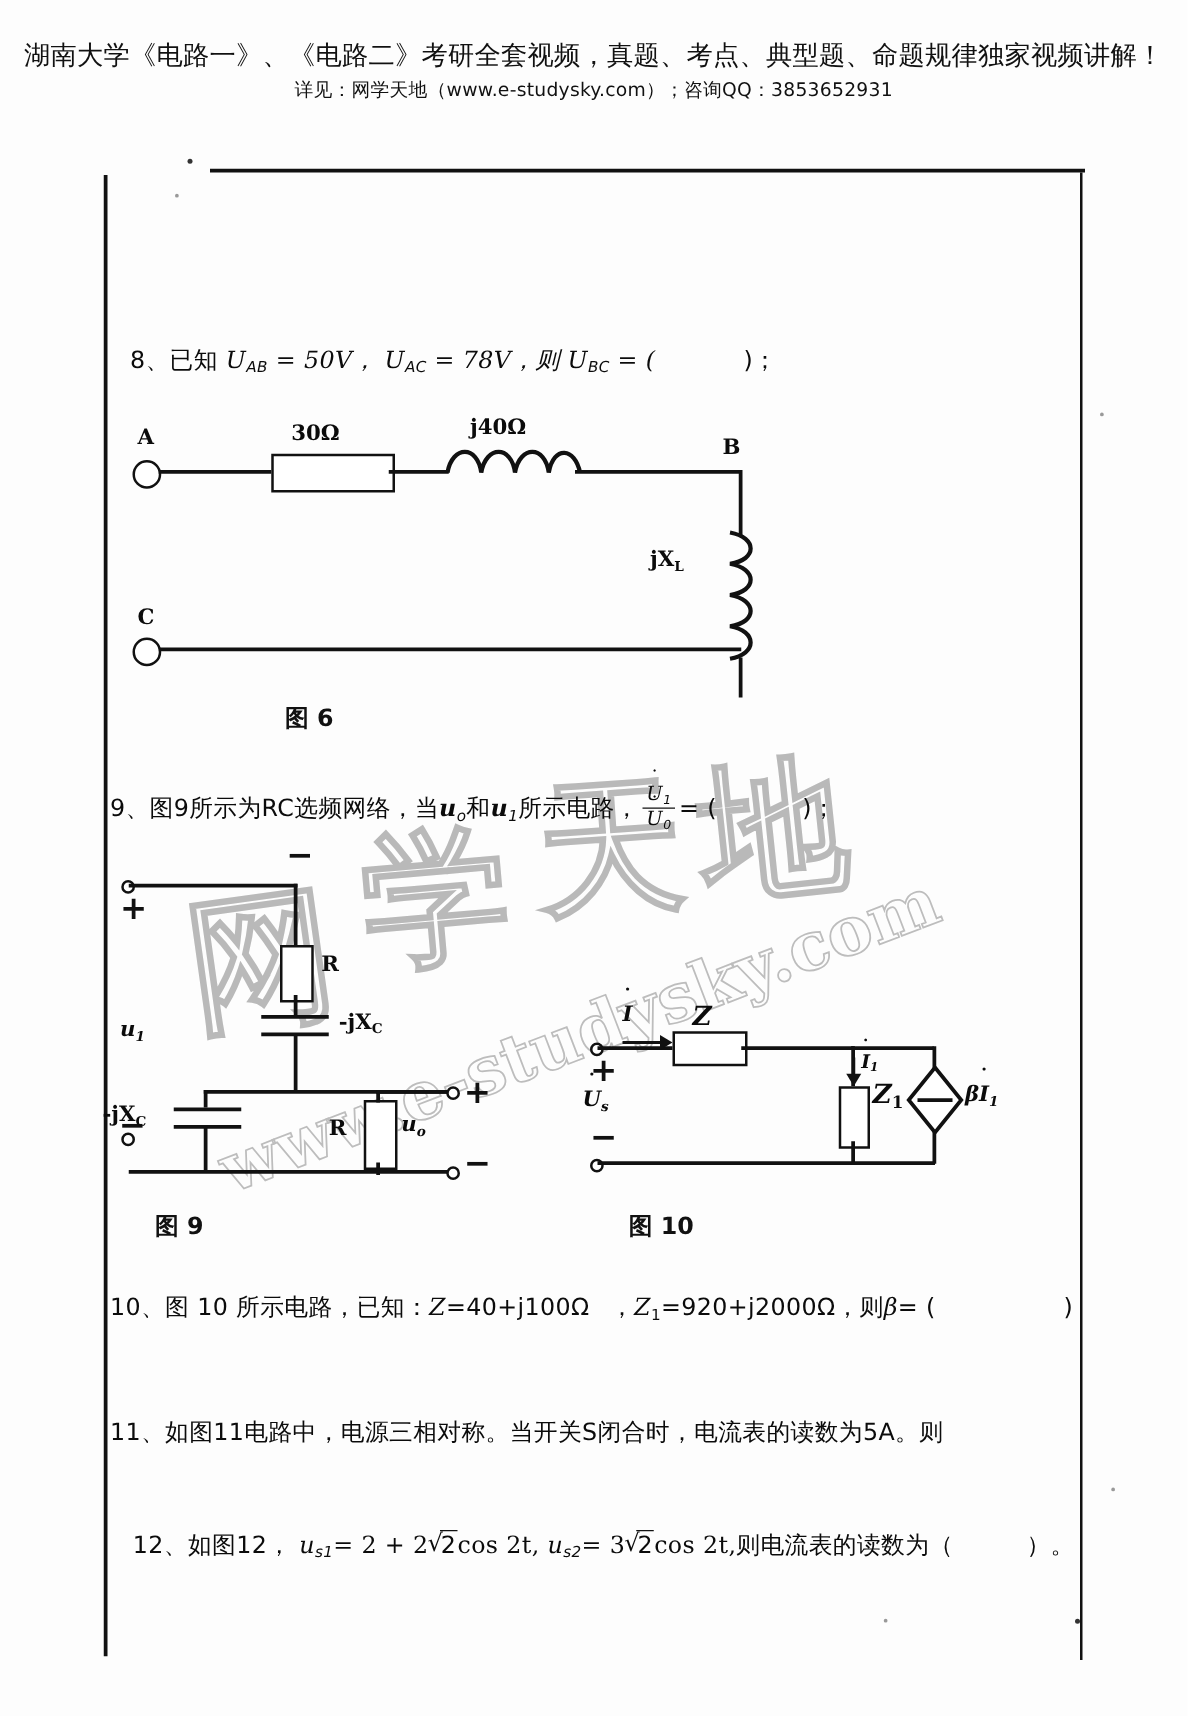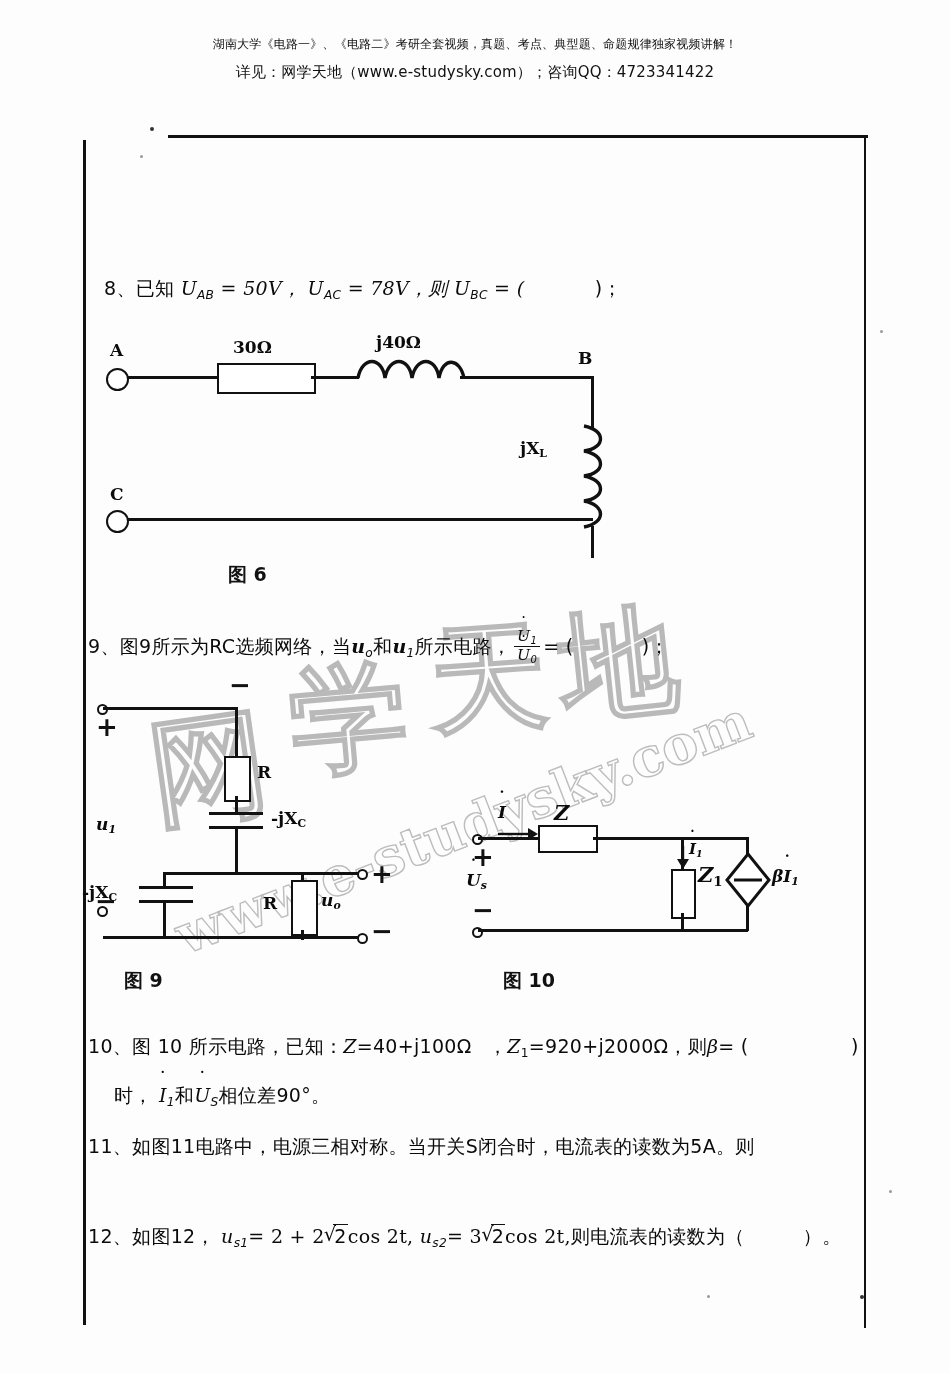--- a/index.html
+++ b/index.html
@@ -5,21 +5,21 @@
   html,body{margin:0;padding:0;background:#ffffff;}
   body{
     width:950px;height:1373px;position:relative;overflow:hidden;
     font-family:"DejaVu Sans","Liberation Sans",sans-serif;
     color:#0a0a0a;
   }
   .page{position:absolute;inset:0;background:#fdfdfd;}
 
   
   .promo{position:absolute;left:0;top:30px;width:950px;text-align:center;}
-  .promo-line{font-size:12px;line-height:28px;letter-spacing:.2px;color:#111;white-space:nowrap;}
+  .promo-line{font-size:21px;line-height:28px;letter-spacing:.2px;color:#111;white-space:nowrap;}
   .promo-line.second{font-size:15px;}
 
   
   .sheet-title{position:absolute;left:0;top:116px;width:950px;text-align:center;
      font-size:13.5px;font-weight:bold;letter-spacing:1px;color:#111;}
   .rule-top{position:absolute;left:168px;top:135px;width:700px;height:3px;background:#111;}
   .rule-left{position:absolute;left:83px;top:140px;width:3px;height:1185px;background:#111;}
   .rule-right{position:absolute;left:864px;top:138px;width:2px;height:1190px;background:#111;}
   .tick-a{position:absolute;left:150px;top:127px;width:4px;height:4px;background:#333;border-radius:50%;}
   .tick-b{position:absolute;left:860px;top:1295px;width:4px;height:4px;background:#333;border-radius:50%;}
@@ -64,21 +64,21 @@
       -webkit-text-stroke:1.4px #bdbdbd;transform:rotate(-21deg);transform-origin:left center;white-space:nowrap;}
   .spk{position:absolute;width:3px;height:3px;background:#999;border-radius:50%;}
 </style>
 </head>
 <body>
 
 <div class="page">
 
   <div class="promo">
     <div class="promo-line">湖南大学《电路一》、《电路二》考研全套视频，真题、考点、典型题、命题规律独家视频讲解！</div>
-    <div class="promo-line second">详见：网学天地（www.e-studysky.com）；咨询QQ：4723341422</div>
+    <div class="promo-line second">详见：网学天地（www.e-studysky.com）；咨询QQ：3853652931</div>
   </div>
 
   <div class="rule-top"></div>
   <div class="rule-left"></div>
   <div class="rule-right"></div>
   <div class="tick-a"></div>
   <div class="tick-b"></div>
 
   <div class="wm wm-char" style="left:150px;top:690px;transform:rotate(-8deg);">网</div>
   <div class="wm wm-char" style="left:290px;top:640px;transform:rotate(-5deg);">学</div>
@@ -236,31 +236,27 @@
     <div class="lbl" style="left:302px;top:66px;">
       <span style="font-style:italic;">β</span><span class="bi dotover">I</span><sub>1</sub>
     </div>
   </div>
   <div class="capbold" style="left:503px;top:968px;">图 10</div>
 
   <div class="q" style="left:88px;top:1028px;width:780px;">
     <span>10</span><span>、图 10 所示电路，已知：</span><span class="it">Z</span><span>=40+j100</span><span>Ω</span>
     <span style="display:inline-block;width:10px;"></span>，<span class="it">Z</span><sub style="font-style:normal;">1</sub><span>=920+j2000</span><span>Ω</span><span>，则</span><span class="it">β</span><span>= (</span>
     <span style="display:inline-block;width:96px;"></span><span>)</span>
-    <div style="margin-top:6px;padding-left:26px;">
-      <span>时，</span>
-      <span class="it dotover">I</span><sub>1</sub><span>和</span><span class="it dotover">U</span><sub>S</sub><span>相位差90°。</span>
-    </div>
   </div>
 
   <div class="q" style="left:88px;top:1128px;width:780px;">
     <span>11</span><span>、如图11电路中，电源三相对称。当开关S闭合时，电流表的读数为5A。则</span>
   </div>
 
-  <div class="q" style="left:88px;top:1218px;width:790px;">
+  <div class="q" style="left:88px;top:1218px;width:790px;text-align:center;">
     <span>12</span><span>、如图12，</span>
     <span class="it">u</span><sub>s1</sub><span class="ser">= 2 + 2</span><span class="sq"><span class="rad">2</span></span><span class="ser">cos 2t,</span>
     <span class="it">u</span><sub>s2</sub><span class="ser">= 3</span><span class="sq"><span class="rad">2</span></span><span class="ser">cos 2t,</span><span>则电流表的读数为（</span>
     <span style="display:inline-block;width:52px;"></span><span>）。</span>
   </div>
 
   <div class="spk" style="left:880px;top:330px;"></div>
   <div class="spk" style="left:889px;top:1190px;"></div>
   <div class="spk" style="left:707px;top:1295px;"></div>
   <div class="spk" style="left:140px;top:155px;"></div>

